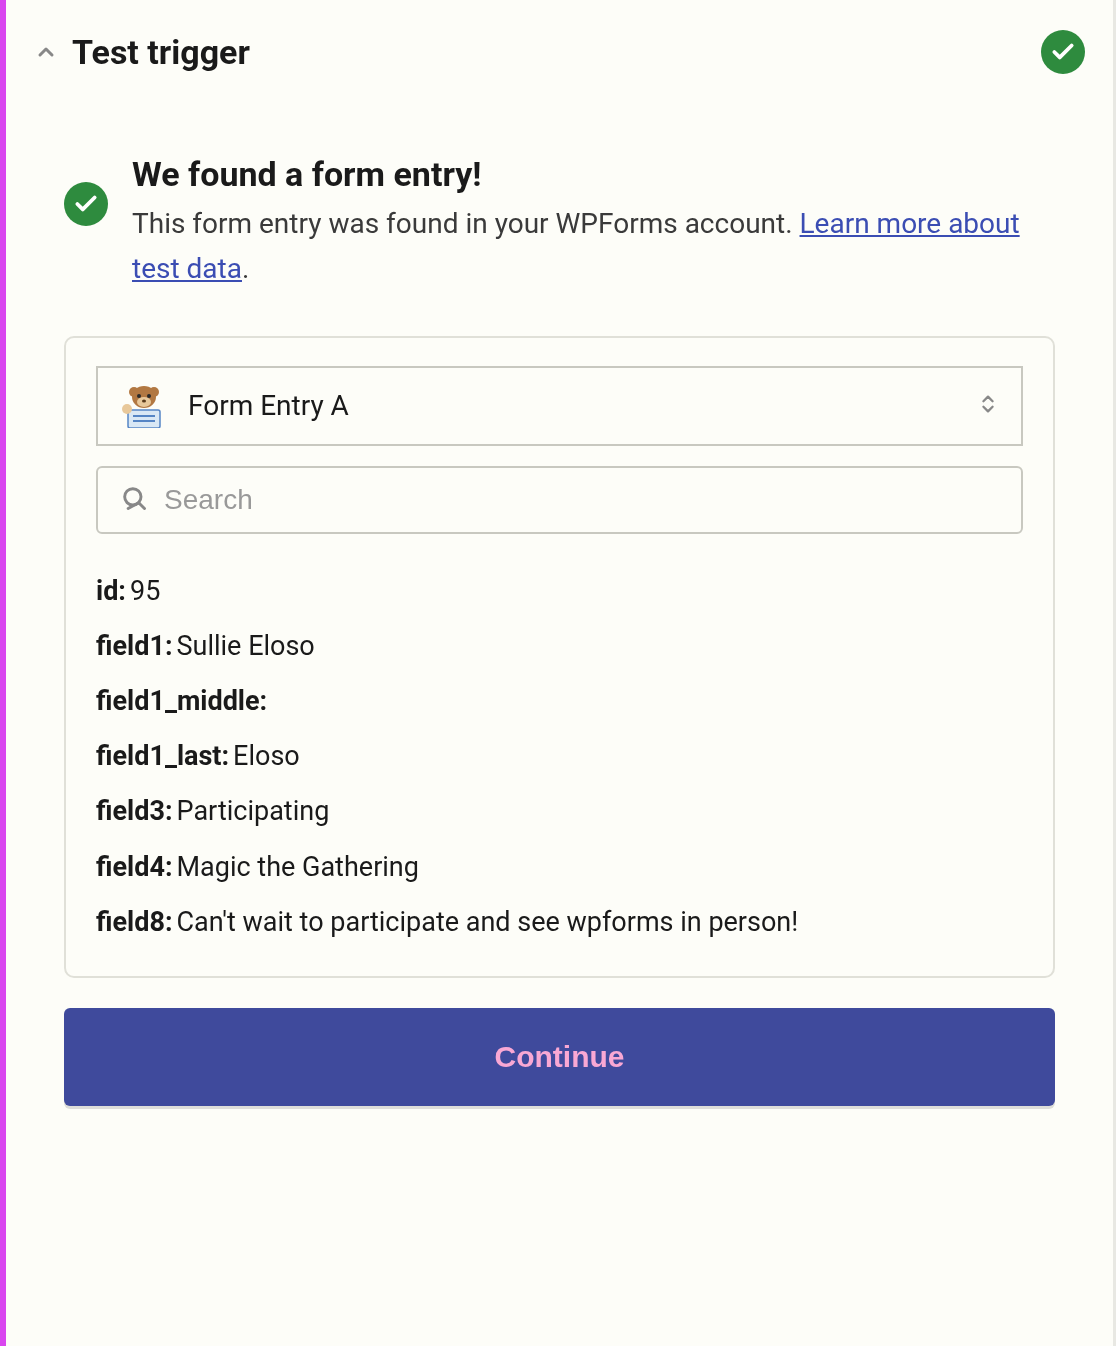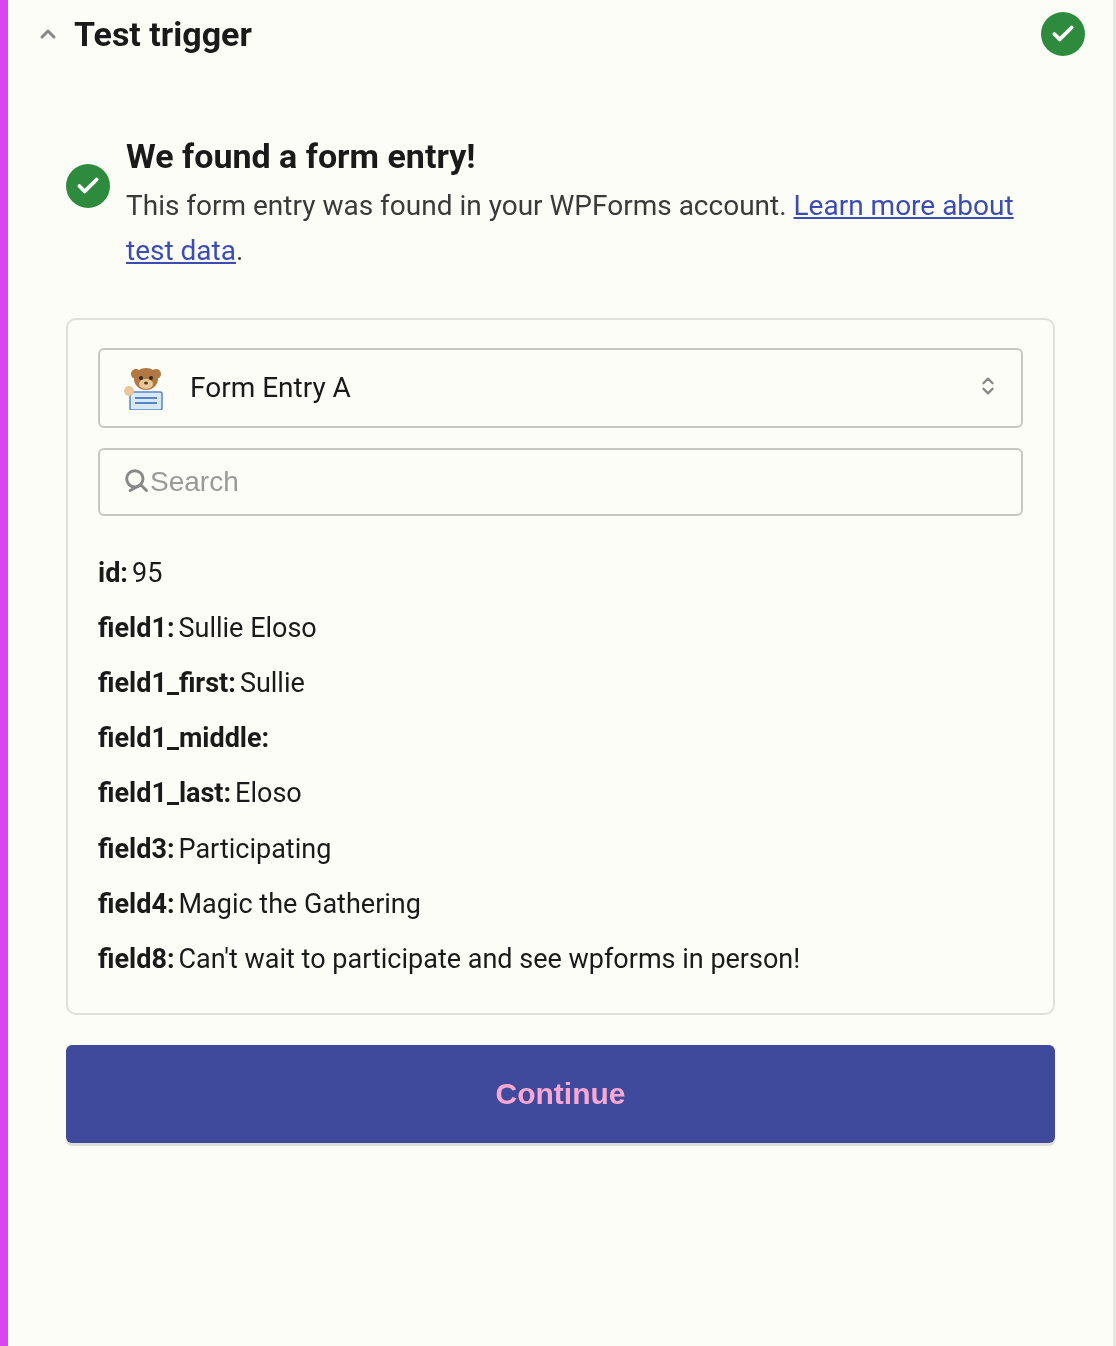--- a/index.html
+++ b/index.html
@@ -8,24 +8,24 @@
       padding: 0;
     }
     body {
       font-family: -apple-system, BlinkMacSystemFont, "Segoe UI", Roboto, Helvetica, Arial, sans-serif;
       background: #fdfdf8;
       width: 1116px;
       height: 1346px;
       padding: 0;
     }
     .container {
-      border-left: 8px solid #d946ef;
+      border-left: 6px solid #d946ef;
       border-right: 3px solid #e8e8e3;
       height: 100%;
-      padding: 12px 28px 40px 28px;
+      padding: 30px 28px 40px 28px;
       background: #fdfdf8;
     }
     .header-row {
       display: flex;
       align-items: center;
       justify-content: space-between;
       margin-bottom: 80px;
     }
     .header-left {
       display: flex;
@@ -55,21 +55,21 @@
       align-items: center;
       justify-content: center;
     }
     .check-badge svg {
       width: 26px;
       height: 26px;
     }
     .found-block {
       display: flex;
       align-items: flex-start;
-      gap: 16px;
+      gap: 24px;
       padding: 0 30px 0 30px;
       margin-bottom: 44px;
     }
     .found-check {
       width: 44px;
       height: 44px;
       border-radius: 50%;
       background: #2e8b3e;
       display: flex;
       align-items: center;
@@ -98,21 +98,21 @@
     }
     .card {
       border: 2px solid #e0e0d8;
       border-radius: 10px;
       padding: 28px 30px 32px 30px;
       margin: 0 30px 30px 30px;
       background: #fdfdf8;
     }
     .dropdown {
       border: 2px solid #c8c8c0;
-      border-radius: 6px;
+      border-radius: 0;
       padding: 16px 22px;
       display: flex;
       align-items: center;
       justify-content: space-between;
       margin-bottom: 20px;
       background: #fdfdf8;
       cursor: pointer;
     }
     .dropdown-left {
       display: flex;
@@ -130,20 +130,21 @@
     }
     .updown-icon {
       color: #888;
     }
     .search-box {
       border: 2px solid #c8c8c0;
       border-radius: 6px;
       padding: 16px 22px;
       display: flex;
       align-items: center;
+      gap: 16px;
       margin-bottom: 32px;
       background: #fdfdf8;
     }
     .search-icon {
       color: #888;
       flex-shrink: 0;
     }
     .search-input {
       border: none;
       outline: none;
@@ -260,21 +261,20 @@
             <line x1="16" y1="16" x2="7" y2="21" transform="rotate(0 0 0)"></line>
             <line x1="16.5" y1="16.5" x2="21" y2="21"></line>
           </svg>
       </span>
       <input type="text" class="search-input" placeholder="Search" style="">
     </div>
 
     <div class="field-list">
       <div class="field-row"><span class="field-key">id:</span><span class="field-val">95</span></div>
       <div class="field-row"><span class="field-key">field1:</span><span class="field-val">Sullie Eloso</span></div>
-      <div class="field-row"><span class="field-key">field1_first:</span><span class="field-val">Sullie</span></div>
       <div class="field-row"><span class="field-key">field1_middle:</span><span class="field-val"></span></div>
       <div class="field-row"><span class="field-key">field1_last:</span><span class="field-val">Eloso</span></div>
       <div class="field-row"><span class="field-key">field3:</span><span class="field-val">Participating</span></div>
       <div class="field-row"><span class="field-key">field4:</span><span class="field-val">Magic the Gathering</span></div>
       <div class="field-row"><span class="field-key">field8:</span><span class="field-val">Can't wait to participate and see wpforms in person!</span></div>
     </div>
 
   </div>
 
   <button class="continue-btn">Continue</button>

